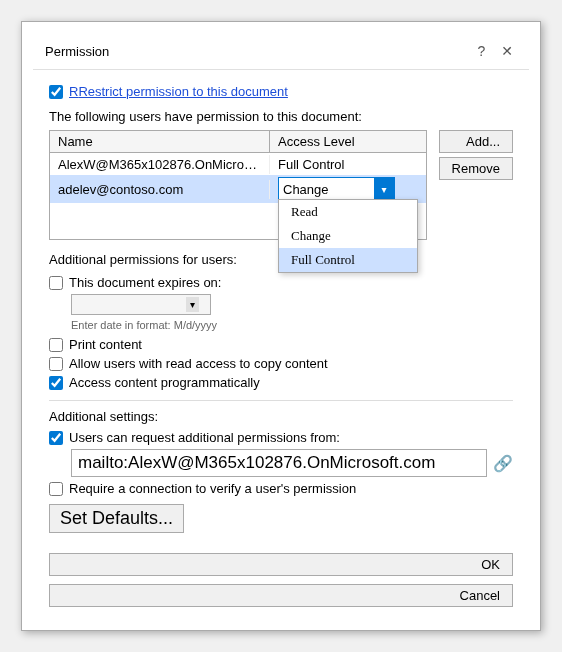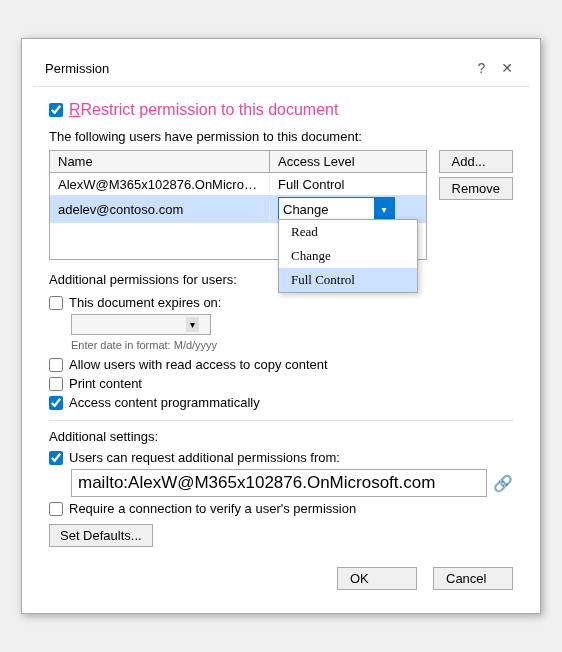--- a/index.html
+++ b/index.html
@@ -49,22 +49,23 @@
     .dialog-body {
       padding: 14px 16px 12px 16px;
     }
     .checkbox-row {
       display: flex;
       align-items: center;
       gap: 6px;
       margin-bottom: 10px;
     }
     .checkbox-row label {
-      font-size: 16px;
-      color: #ec4899;
+      font-size: 13px;
+      color: #1d4ed8;
+      text-decoration: underline;
     }
     .checkbox-row label span.underline {
       text-decoration: underline;
     }
     .section-label {
       font-size: 13px;
       color: #000;
       margin-bottom: 6px;
     }
     .permission-table-container {
@@ -146,21 +147,21 @@
       flex-direction: column;
       gap: 4px;
     }
     .btn {
       border: 1px solid #aaa;
       background: #f0f0f0;
       font-size: 13px;
       padding: 3px 12px;
       cursor: pointer;
       min-width: 72px;
-      text-align: left;
+      text-align: right;
       color: #000;
     }
     .btn-primary {
       background: #f0f0f0;
     }
     .additional-section {
       margin-bottom: 10px;
     }
     .additional-section > .section-label {
       margin-bottom: 8px;
@@ -228,37 +229,38 @@
       outline: none;
     }
     .link-icon {
       font-size: 16px;
       color: #555;
       cursor: pointer;
     }
     .dialog-footer {
       display: flex;
       justify-content: flex-end;
-      gap: 16px;
+      gap: 8px;
       padding: 8px 16px 12px 16px;
+      flex-direction: column;
     }
     .btn-default {
       background: #f0f0f0;
       min-width: 80px;
     }
     input[type="checkbox"] {
       width: 14px;
       height: 14px;
       cursor: pointer;
       accent-color: #0078d4;
     }
     .set-defaults-btn {
       border: 1px solid #aaa;
       background: #f0f0f0;
-      font-size: 13px;
+      font-size: 18px;
       padding: 3px 10px;
       cursor: pointer;
       color: #000;
     }
     .section-divider {
       border: none;
       border-top: 1px solid #ddd;
       margin: 8px 0;
     }
   </style>
@@ -338,26 +340,26 @@
       <div class="date-row">
         <div class="date-input-wrap">
           <input class="date-input" type="text" style="">
           <button class="date-dropdown-btn">▾</button>
         </div>
       </div>
       <div class="date-hint">Enter date in format: M/d/yyyy</div>
 
       <div class="checkbox-item">
         <input type="checkbox" style="">
+        <label>Print content</label>
+      </div>
+
+      <div class="checkbox-item">
+        <input type="checkbox" style="">
         <label>Allow users with read access to copy content</label>
-      </div>
-
-      <div class="checkbox-item">
-        <input type="checkbox" style="">
-        <label>Print content</label>
       </div>
 
       <div class="checkbox-item">
         <input type="checkbox" checked="" style="">
         <label>Access content programmatically</label>
       </div>
     </div>
 
     <hr class="section-divider">
 

